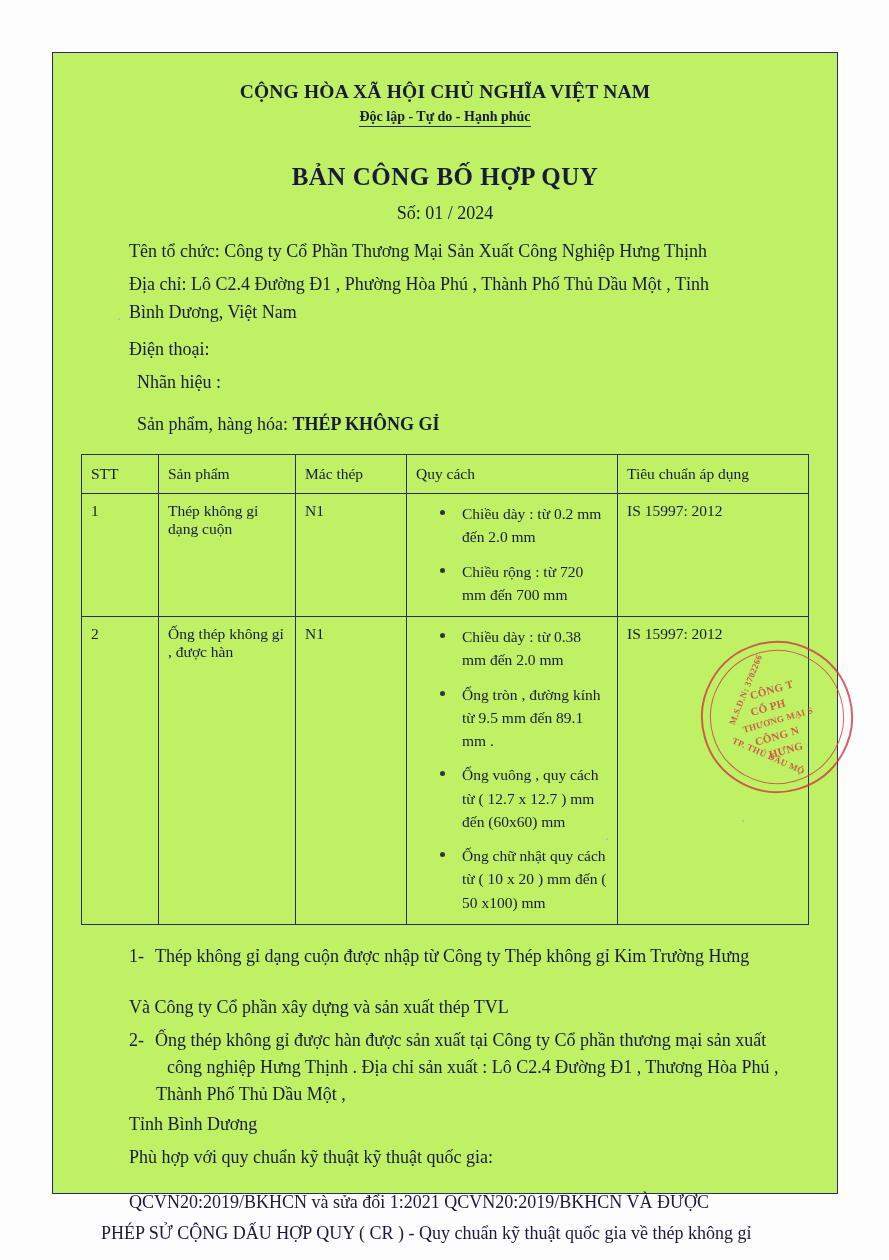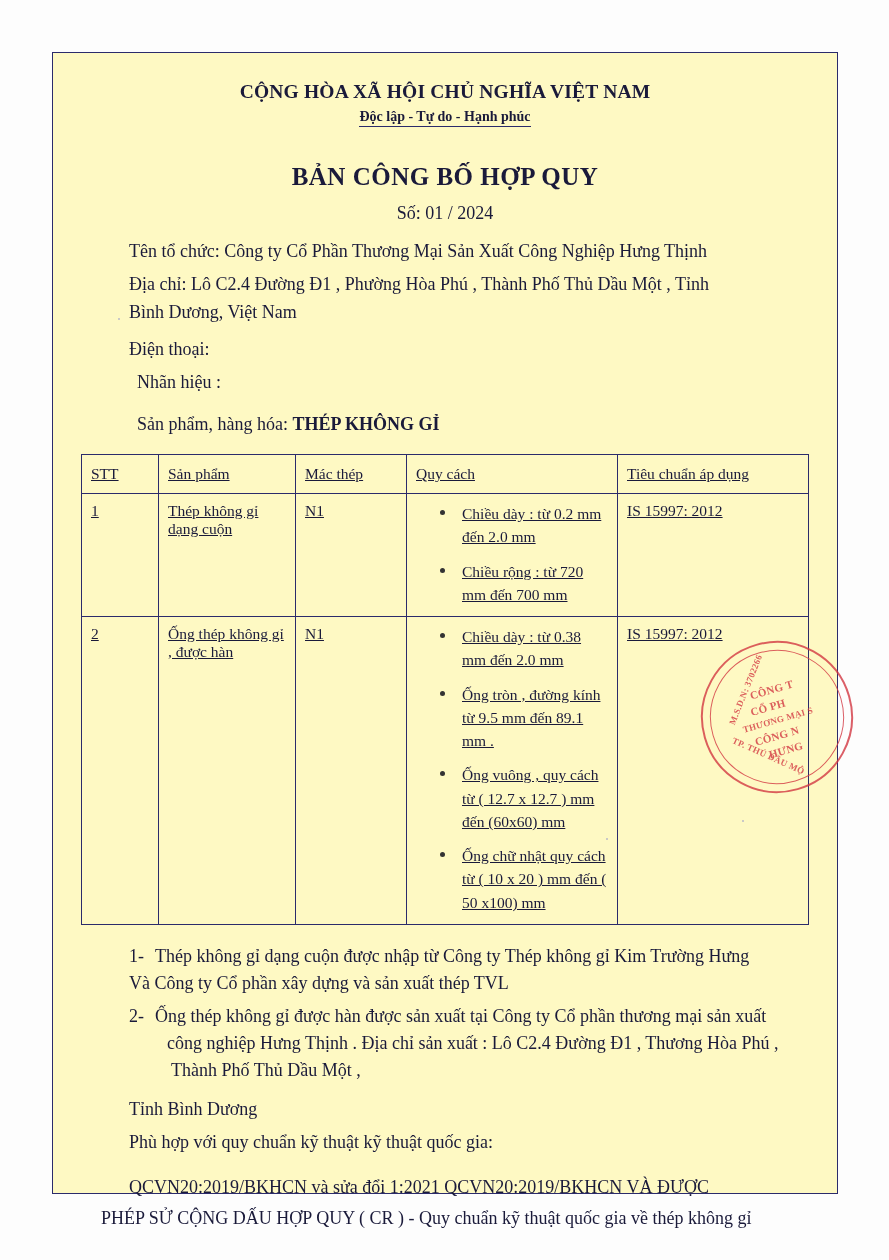--- a/index.html
+++ b/index.html
@@ -23,21 +23,21 @@
     background: #fdfdfd;
   }
   .doc-frame {
     position: absolute;
     left: 52px;
     top: 52px;
     width: 786px;
     height: 1142px;
     border: 1.5px solid #2b2b6b;
     box-sizing: border-box;
-    background: #fef9c3;
+    background: #bef264;
   }
   .inner {
     position: absolute;
     left: 0; top: 0;
     width: 100%;
     height: 100%;
     padding: 22px 28px 0 28px;
     box-sizing: border-box;
   }
   .center { text-align: center; }
@@ -83,21 +83,20 @@
     margin-top: 16px;
     font-size: 15.5px;
     table-layout: fixed;
   }
   table.spec td, table.spec th {
     border: 1px solid #2b2b6b;
     vertical-align: top;
     padding: 8px 9px;
     font-weight: normal;
     text-align: left;
-    text-decoration: underline;
   }
   table.spec th {
     padding-top: 10px;
     padding-bottom: 10px;
   }
   .col-stt { width: 58px; text-align: center; }
   .col-prod { width: 118px; }
   .col-grade { width: 92px; text-align: center; }
   .col-spec { width: auto; }
   .col-std { width: 172px; }
@@ -265,34 +264,34 @@
             <td class="col-std">IS 15997: 2012</td>
           </tr>
         </tbody>
       </table>
 
       <div class="notes">
         <div class="note-row">
           <div class="note-num">1-</div>
           <div class="note-body">
             <div>Thép không gỉ dạng cuộn được nhập từ Công ty Thép không gỉ Kim Trường Hưng</div>
-            <div style="margin-left:-26px;">Và Công ty Cổ phần xây dựng và sản xuất thép TVL</div>
+            <div style="margin-left:-26px;margin-top:24px;">Và Công ty Cổ phần xây dựng và sản xuất thép TVL</div>
           </div>
         </div>
         <div class="note-row">
           <div class="note-num">2-</div>
           <div class="note-body">
             <div>Ống thép không gỉ được hàn được sản xuất tại Công ty Cổ phần thương mại sản xuất</div>
             <div style="margin-left:12px;">công nghiệp Hưng Thịnh . Địa chỉ sản xuất : Lô C2.4 Đường Đ1 , Thương Hòa Phú ,</div>
-            <div style="margin-left:16px;">Thành Phố Thủ Dầu Một ,</div>
+            <div style="margin-left:1px;">Thành Phố Thủ Dầu Một ,</div>
           </div>
         </div>
       </div>
 
-      <div class="tail" style="margin-top:12px;">Tỉnh Bình Dương</div>
+      <div class="tail" style="margin-top:3px;">Tỉnh Bình Dương</div>
       <div class="tail" style="margin-top:6px;">Phù hợp với quy chuẩn kỹ thuật kỹ thuật quốc gia:</div>
       <div class="tail" style="margin-top:18px;">QCVN20:2019/BKHCN và sửa đổi 1:2021  QCVN20:2019/BKHCN VÀ ĐƯỢC</div>
       <div class="tail-wide">PHÉP SỬ CỘNG DẤU HỢP QUY ( CR ) -  Quy chuẩn kỹ thuật quốc gia về thép không gỉ</div>
 
       <div class="stamp">
         <span class="stamp-text stamp-ms">M.S.D.N: 3702266</span>
         <span class="stamp-text stamp-tp">TP. THỦ DẦU MỘ</span>
         <span class="stamp-text stamp-c1">CÔNG T</span>
         <span class="stamp-text stamp-c2">CỔ PH</span>
         <span class="stamp-text stamp-c3">THƯƠNG MẠI S</span>

